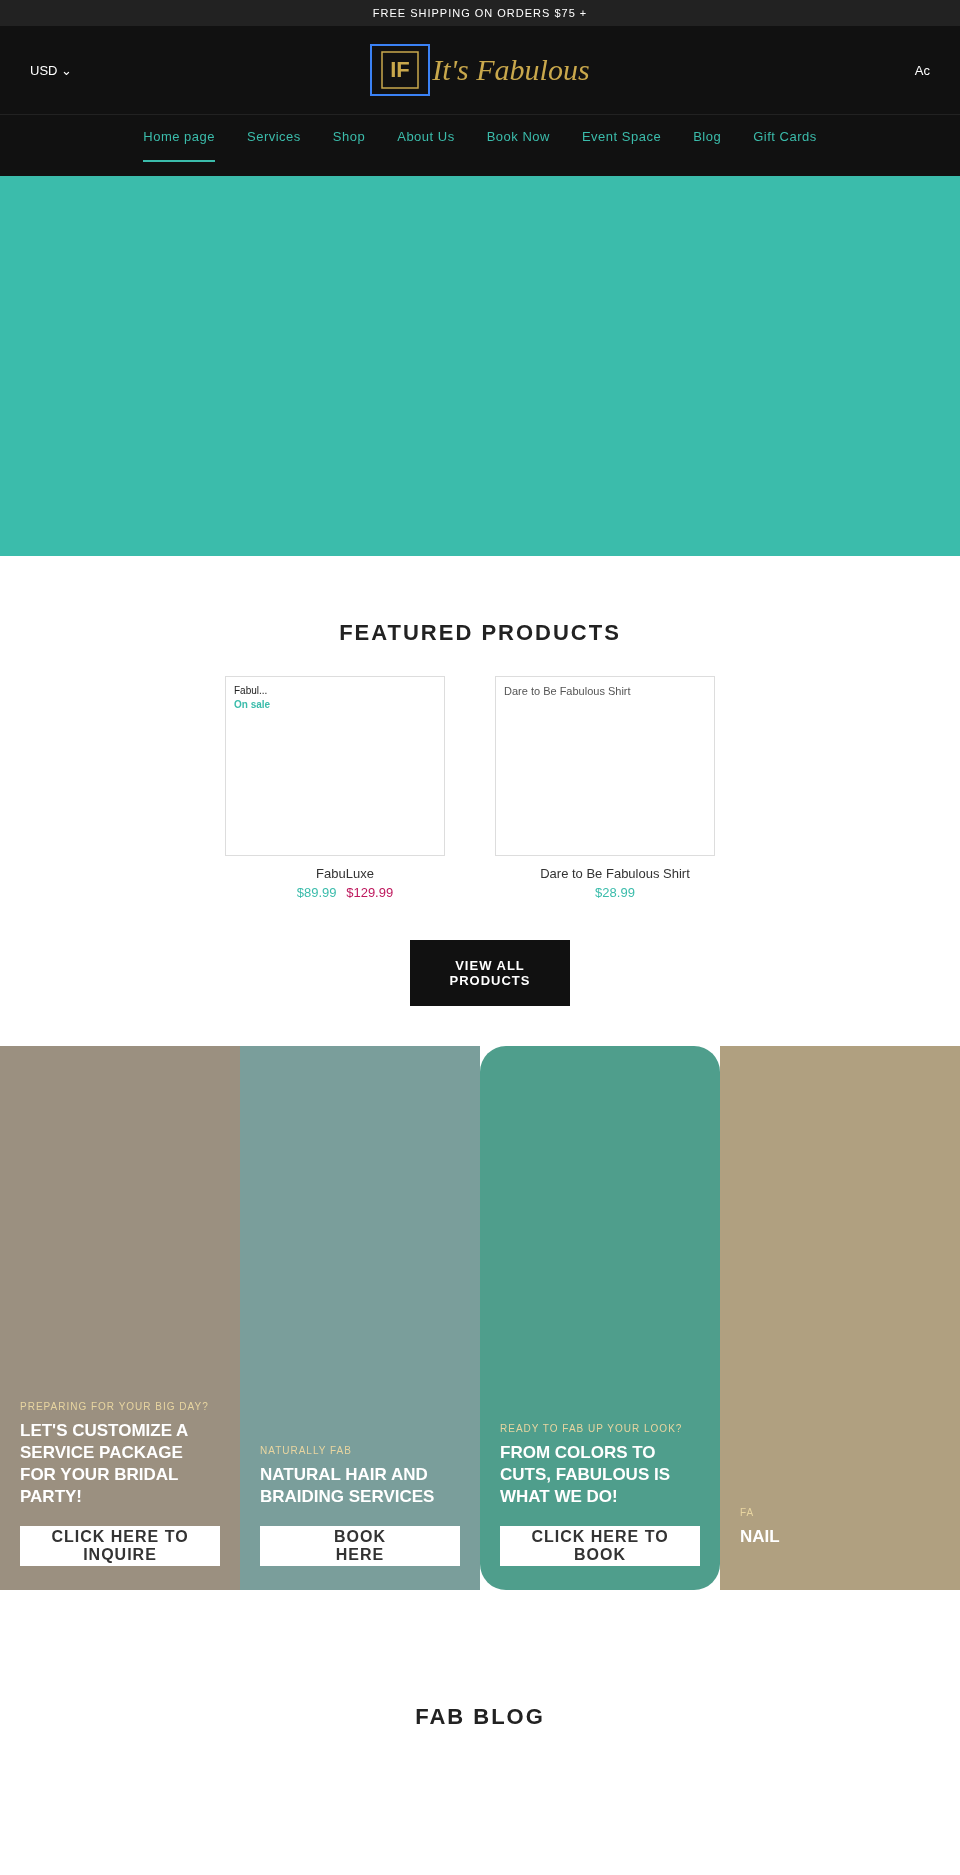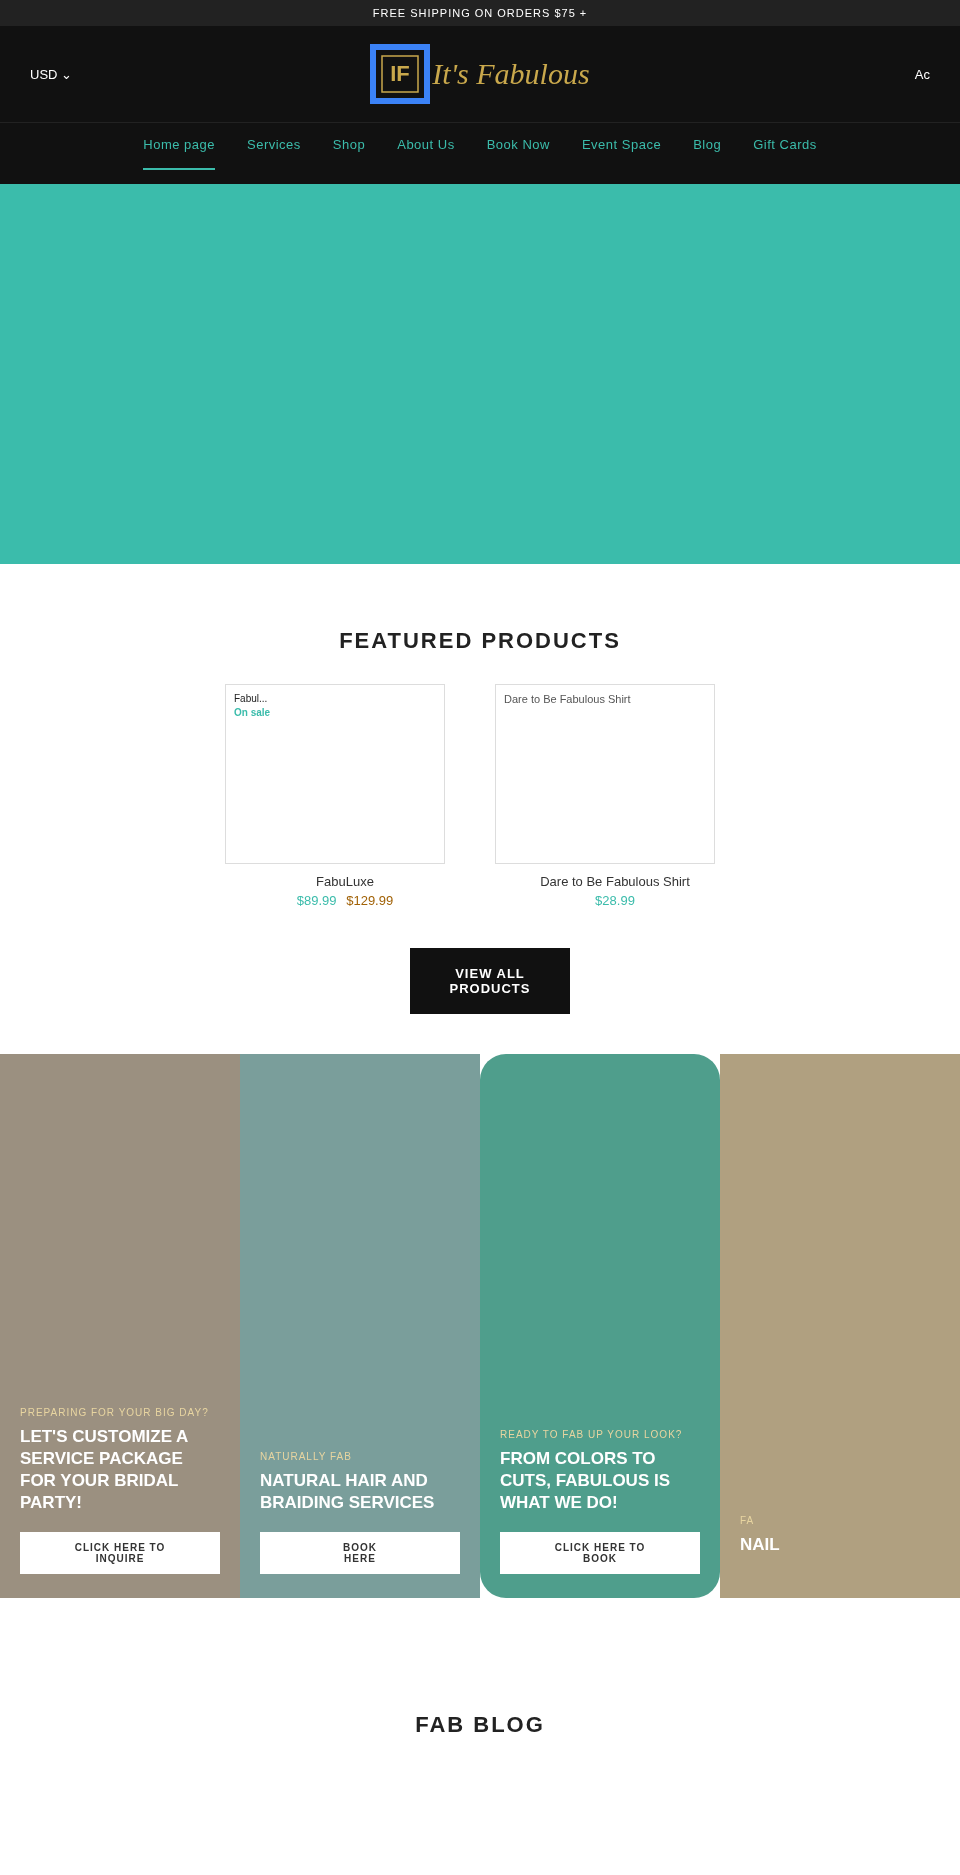--- a/index.html
+++ b/index.html
@@ -35,22 +35,22 @@
       right: 30px;
       color: #fff;
       font-size: 13px;
     }
     .logo-container {
       display: flex;
       align-items: center;
     }
     .logo-box {
       width: 60px;
-      height: 60px;
-      border: 6px solid #3b82f6;
+      height: 52px;
+      border: 2px solid #3b82f6;
       display: flex;
       align-items: center;
       justify-content: center;
       margin-right: 2px;
     }
     .logo-box svg {
       width: 40px;
       height: 40px;
     }
     .logo-text {
@@ -142,21 +142,21 @@
       text-align: center;
       margin-top: 4px;
       font-size: 13px;
       color: #3bbcab;
     }
     .product-price .original {
       color: #3bbcab;
       margin-right: 6px;
     }
     .product-price .sale {
-      color: #a16207;
+      color: #be185d;
     }
 
     
     .view-all-container {
       text-align: center;
       margin: 40px 9px;
       padding-left: 20px;
     }
     .view-all-btn {
       background: #111;
@@ -201,22 +201,22 @@
       font-size: 17px;
       font-weight: bold;
       text-transform: uppercase;
       margin-bottom: 18px;
       line-height: 1.3;
     }
     .card-btn {
       background: #fff;
       color: #333;
       border: none;
-      padding: 10px 14px;
-      font-size: 10px;
+      padding: 2px 14px;
+      font-size: 16px;
       letter-spacing: 1px;
       text-transform: uppercase;
       cursor: pointer;
       font-weight: bold;
       width: 100%;
     }
 
     
     .blog-section {
       text-align: center;

